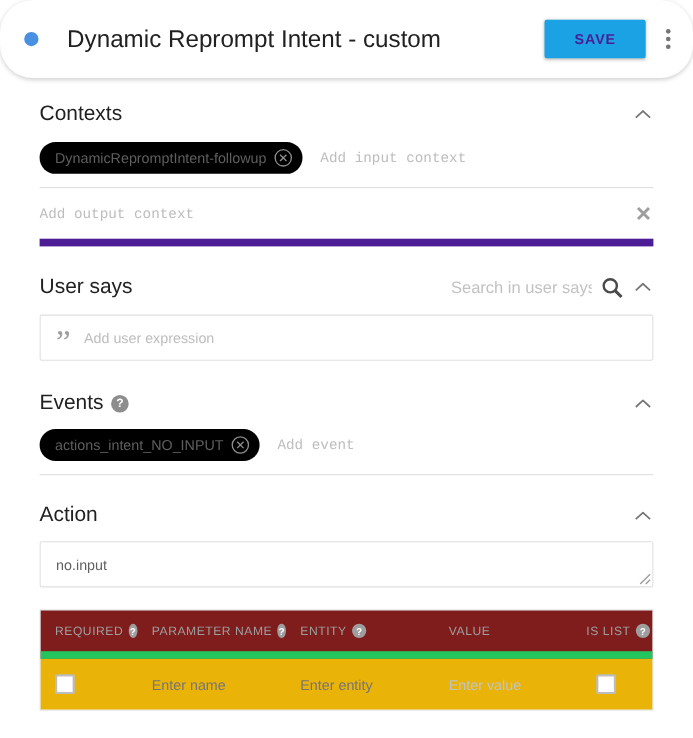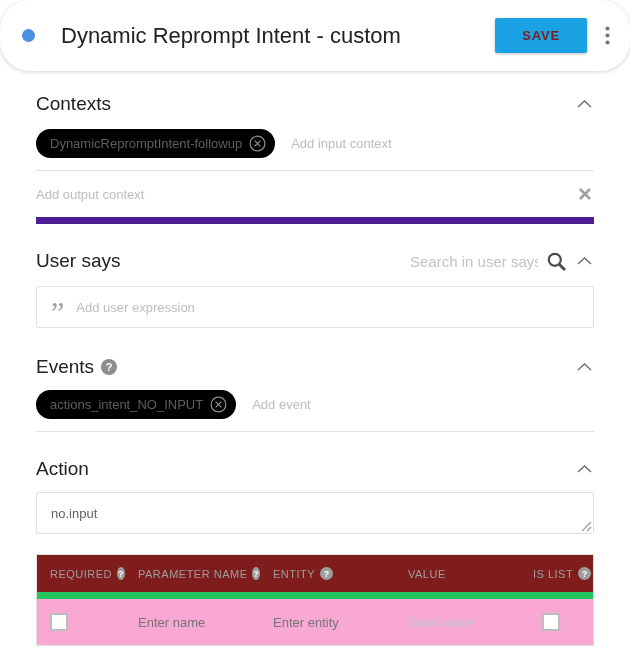--- a/index.html
+++ b/index.html
@@ -23,21 +23,21 @@
     background: #4A90E2; flex: 0 0 auto;
   }
   .page-title {
     margin-left: 26px;
     font-size: 22px; font-weight: 500; color: #212121;
     white-space: nowrap; overflow: hidden;
     flex: 1 1 auto;
   }
   .save-btn {
     border: none; cursor: pointer;
-    background: #1AA2E5; color: #7f1d1d;
+    background: #1AA2E5; color: #4c1d95;
     font-family: "Liberation Sans", sans-serif;
     font-size: 13px; font-weight: 700; letter-spacing: 0.8px;
     padding: 10px 27px; border-radius: 2px;
     box-shadow: 0 1px 3px rgba(0,0,0,0.25);
   }
   .kebab { margin-left: 18px; cursor: pointer; display: flex; align-items: center; }
 
   
   .content { padding: 0 36px; }
   .section-head {
@@ -54,21 +54,21 @@
     display: inline-flex; align-items: center; gap: 7px;
     background: #000000; border-radius: 16px;
     padding: 6px 9px 6px 14px;
     font-size: 13px; color: #5f5f5f;
     white-space: nowrap;
   }
   .chip .chip-x { cursor: pointer; display: flex; }
 
   input.ghost {
     border: none; outline: none; background: transparent;
-    font-family: Liberation Sans, sans-serif;
+    font-family: Liberation Mono, monospace;
     font-size: 13px; color: #616161;
     flex: 1 1 auto; min-width: 40px;
   }
   input.ghost::placeholder { color: #bdbdbd; }
 
   .divider { border-bottom: 1px solid #e0e0e0; }
 
   .output-row {
     display: flex; align-items: center; justify-content: space-between;
     padding: 14px 0;
@@ -134,21 +134,21 @@
     border-bottom: 7px solid #22c55e;
     height: 44px;
   }
   .p-head .p-cell {
     font-size: 11px; letter-spacing: 0.5px; color: #9e9e9e;
     display: flex; align-items: center; gap: 5px;
     padding-left: 13px;
     text-transform: uppercase;
     white-space: nowrap;
   }
-  .p-body { height: 46px; background: #f9a8d4; }
+  .p-body { height: 46px; background: #eab308; }
   .p-body .p-cell { padding-left: 13px; display: flex; align-items: center; }
   .checkbox {
     width: 18px; height: 18px;
     border: 2px solid #bdbdbd; border-radius: 2px;
     cursor: pointer; background: #fff;
   }
   input.cell-input {
     border: none; outline: none; background: transparent;
     font-family: "Liberation Sans", sans-serif;
     font-size: 13px; color: #616161; width: 100px;

